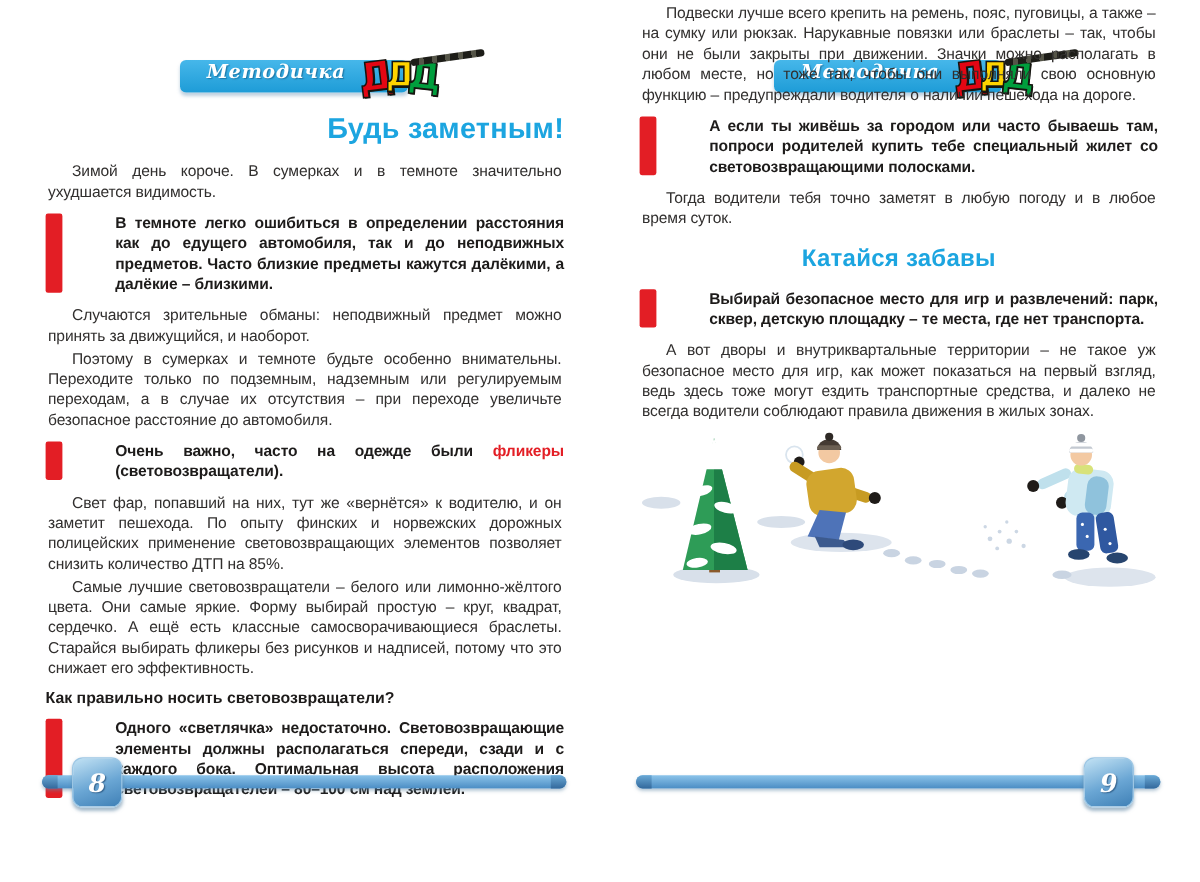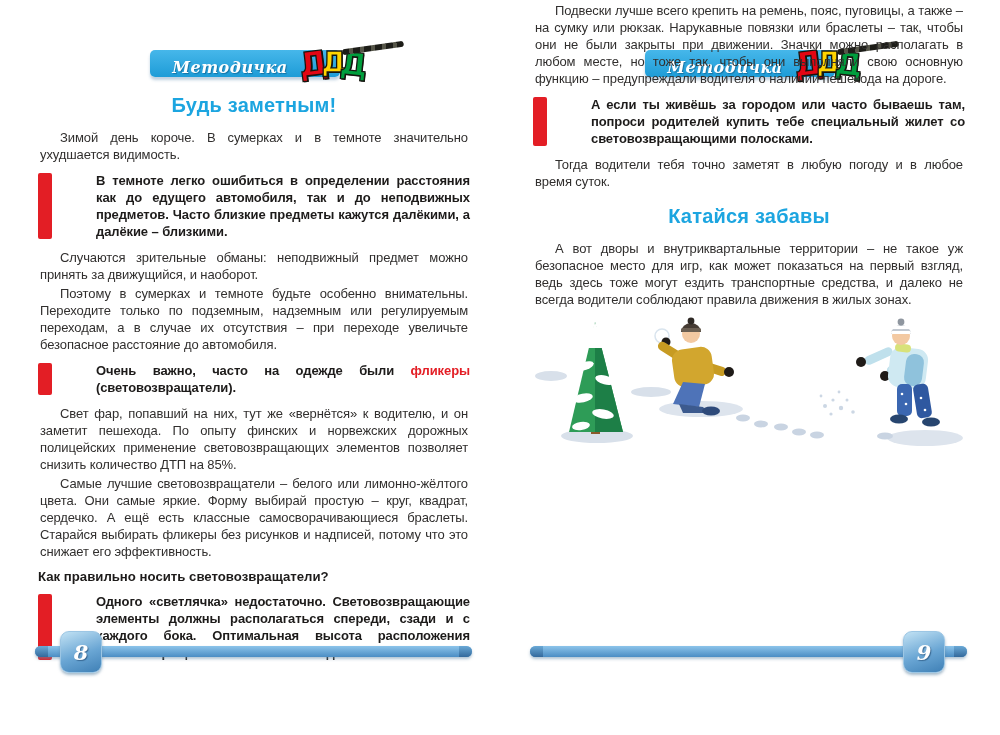--- a/index.html
+++ b/index.html
@@ -8,39 +8,39 @@
 
   
   .page{position:absolute;top:0;width:432px;}
   #page-left{left:38px;}
   #page-right{left:533px;}
 
   
   .header-bar{position:absolute;left:112px;top:50px;width:190px;height:27px;border-radius:5px;
               background:linear-gradient(#46b7ea,#1e9cd7);
               box-shadow:0 3px 3px rgba(110,150,185,.45);
-              display:flex;align-items:flex-end;justify-content:center;}
+              display:flex;align-items:flex-start;justify-content:center;}
   .brand{font-family:"DejaVu Serif",serif;font-style:italic;font-weight:bold;color:#ffffff;
          font-size:16px;letter-spacing:.5px;padding-right:30px;
          text-shadow:1px 1px 1px rgba(0,60,100,.45);}
   .logo{position:absolute;right:-28px;top:-14px;display:flex;align-items:flex-end;height:44px;}
   .logo .d{font-family:"DejaVu Sans",sans-serif;font-weight:bold;line-height:1;
            -webkit-text-stroke:1.3px #15150f;text-shadow:1px 1px 0 #15150f;}
   .d1{color:#e30613;font-size:33px;transform:rotate(-7deg);}
   .d2{color:#ffd400;font-size:28px;margin-left:-7px;transform:translateY(-3px);}
   .d3{color:#009e3d;font-size:31px;margin-left:-6px;transform:rotate(6deg);}
   .pole{position:absolute;right:-36px;top:9px;width:62px;height:6px;border-radius:3px;
         background:repeating-linear-gradient(90deg,#1d1d18 0 7px,#555548 7px 11px);
         transform:rotate(-8deg);}
 
   
   .content{position:relative;width:432px;}
   p.body{margin:2px;font-size:13px;line-height:17px;text-align:justify;color:#312f2e;
          text-indent:20px;letter-spacing:-.1px;}
-  h1.blue-title{margin:94px 0 12px;text-align:center;font-size:20px;color:#1ca5e0;
+  h1.blue-title{margin:94px 0 12px;text-align:right;font-size:24px;color:#1ca5e0;
                 font-weight:bold;letter-spacing:.2px;}
   h2.blue-title{margin:15px 0 12px;text-align:center;font-size:20px;color:#1ca5e0;
                 font-weight:bold;letter-spacing:.2px;}
   .callout{display:flex;margin:9px 0;gap:32px;}
   .callout .bar{flex:0 0 14px;background:#e31e25;border-radius:2px;margin:1px 0;}
   .callout .ctext{margin-left:12px;font-weight:bold;font-size:13px;line-height:17px;
                   text-align:justify;color:#1d1b1a;letter-spacing:-.1px;}
   .subhead{margin:9px 0 3px;font-weight:bold;font-size:13.2px;color:#1d1b1a;}
   .red{color:#e31e25;}
   .first-right{margin-top:108px;}
@@ -129,20 +129,24 @@
 
       <div class="callout">
         <div class="bar"></div>
         <div class="ctext">А если ты живёшь за городом или часто бываешь там, попроси ро­дителей купить тебе специальный жилет со световозвращающи­ми полосками.</div>
       </div>
 
       <p class="body">Тогда водители тебя точно заметят в любую погоду и в любое время суток.</p>
 
       <h2 class="blue-title">Катайся забавы</h2>
 
+      <div class="callout">
+        <div class="bar"></div>
+        <div class="ctext">Выбирай безопасное место для игр и развлечений: парк, сквер, детскую площадку – те места, где нет транспорта.</div>
+      </div>
 
       <p class="body">А вот дворы и внутриквартальные территории – не такое уж безопасное место для игр, как может показаться на первый взгляд, ведь здесь тоже мо­гут ездить транспортные средства, и далеко не всегда водители соблюда­ют правила движения в жилых зонах.</p>
 
       <svg class="illus" width="432" height="138" viewBox="0 0 432 138">
 
         <g>
           <ellipse cx="18" cy="62" rx="16" ry="5" fill="#d8e0ea"></ellipse>
           <ellipse cx="64" cy="122" rx="36" ry="7" fill="#d8e0ea"></ellipse>
           <ellipse cx="118" cy="78" rx="20" ry="5" fill="#d8e0ea"></ellipse>
           <ellipse cx="168" cy="95" rx="42" ry="8" fill="#dde4ed"></ellipse>

